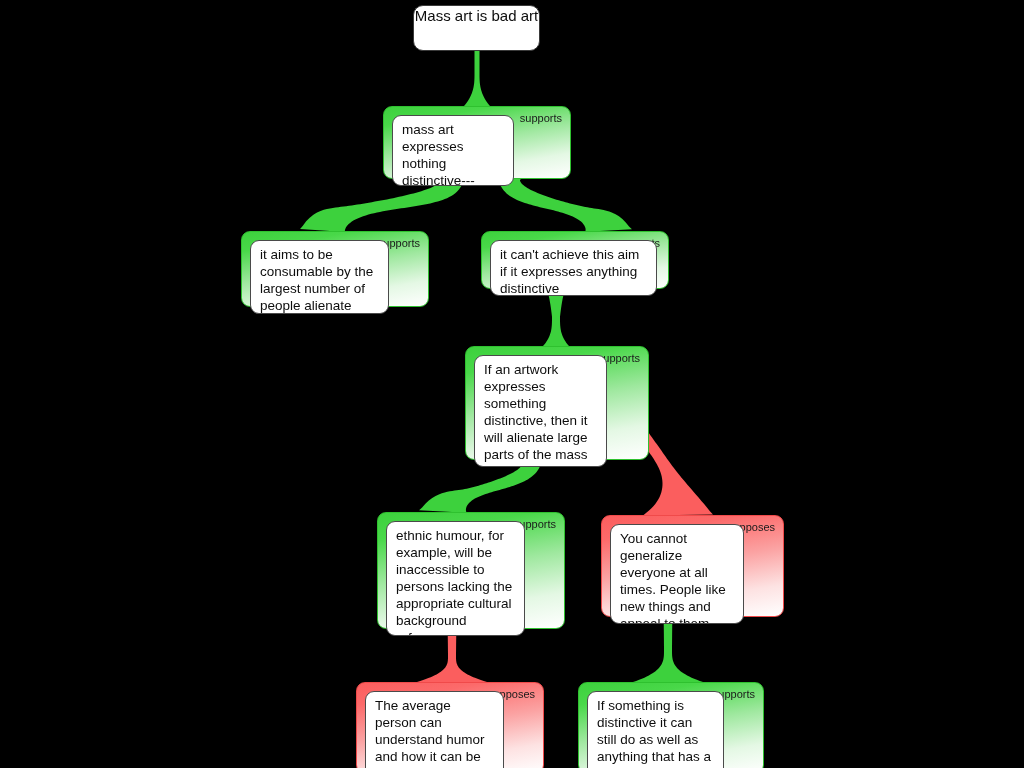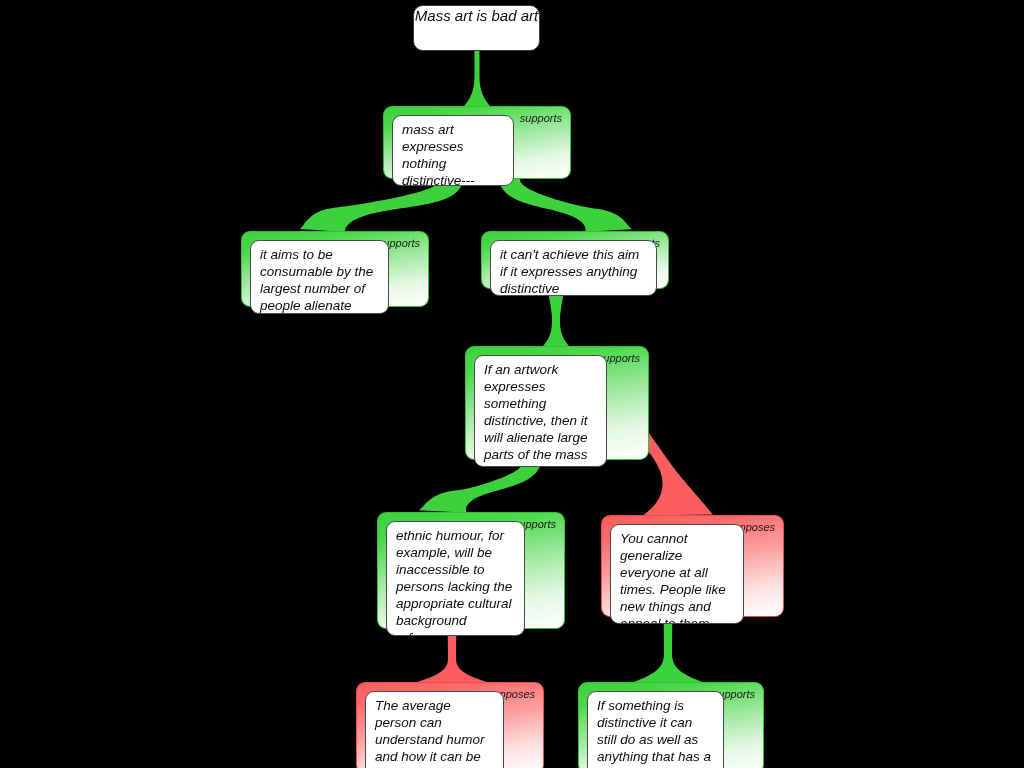--- a/index.html
+++ b/index.html
@@ -27,21 +27,20 @@
     left: 0; top: 0;
     width: 1024px;
     height: 768px;
     pointer-events: none;
   }
 
   .node {
     position: absolute;
     border-radius: 9px;
     box-sizing: border-box;
-    font-style: italic;
   }
   .node.supports {
     background: linear-gradient(170deg, #3dd13d 0%, #49d849 18%, #9fe89f 48%, #e4f8e4 76%, #ffffff 100%);
     border: 1px solid #2fc12f;
   }
   .node.opposes {
     background: linear-gradient(170deg, #fb5e5e 0%, #fc6a6a 18%, #fba3a3 48%, #fde2e2 76%, #ffffff 100%);
     border: 1px solid #f04a4a;
   }
   .node.root {

